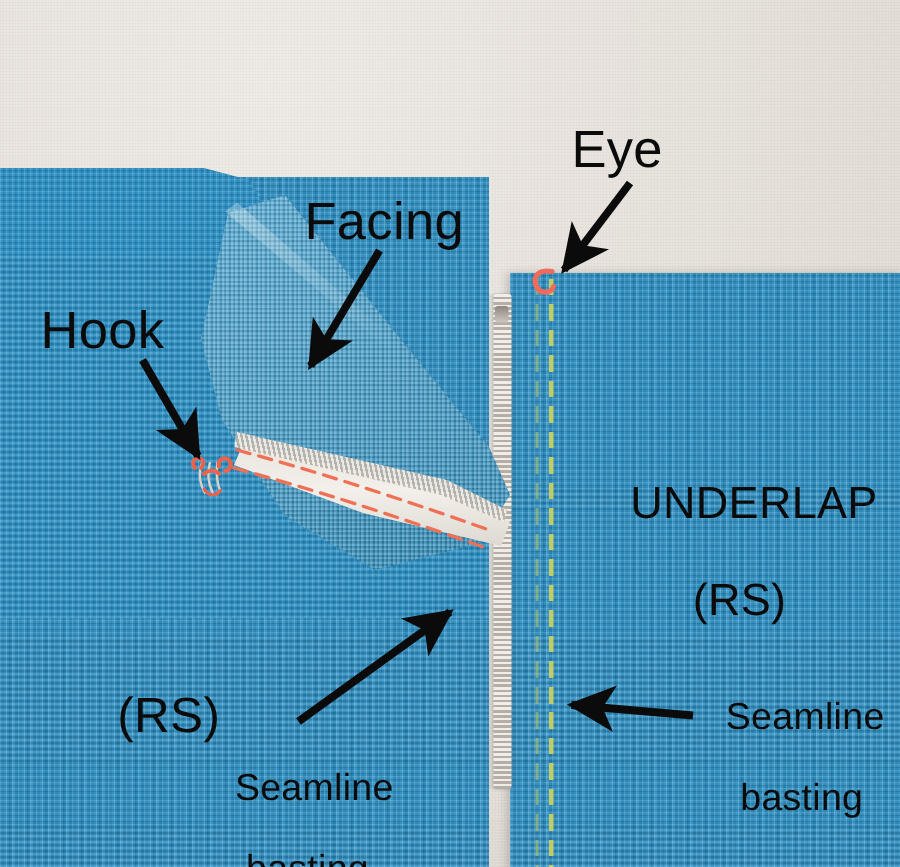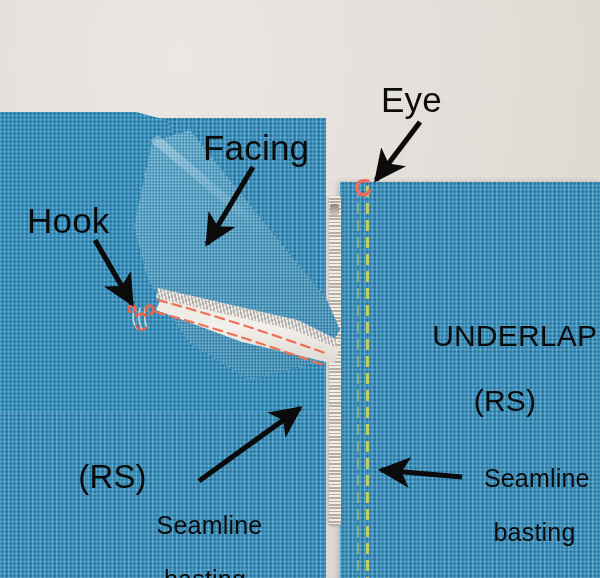--- a/index.html
+++ b/index.html
@@ -163,21 +163,21 @@
     color:#0b0b0b;
     font-family:"Liberation Sans", sans-serif;
     white-space:pre;
     line-height:1.0;
     letter-spacing:.2px;
   }
   #lbl-hook   { left:27px;  top:203px; font-size:35px; }
   #lbl-facing { left:203px; top:130px; font-size:35px; }
   #lbl-eye    { left:381px; top:82px;  font-size:35px;text-align:center; }
   #lbl-overlap{ left:18px;  top:390px; font-size:33px; line-height:1.06; text-align:center; width:165px;}
-  #lbl-underlap{left:398px; top:288px; font-size:30px; line-height:1.08; text-align:center; width:190px;}
+  #lbl-underlap{left:386px; top:288px; font-size:30px; line-height:1.08; text-align:center; width:190px;}
   #lbl-seam-left{ left:128px; top:485px; font-size:25px; line-height:1.08; text-align:center; width:130px;}
   #lbl-seam-right{left:455px; top:438px; font-size:25px; line-height:1.08; text-align:center; width:135px;}
 
   .label .l2{display:block;padding-left:24px;}
 
   
   #arrows{position:absolute;inset:0;}
 </style>
 </head>
 <body>

